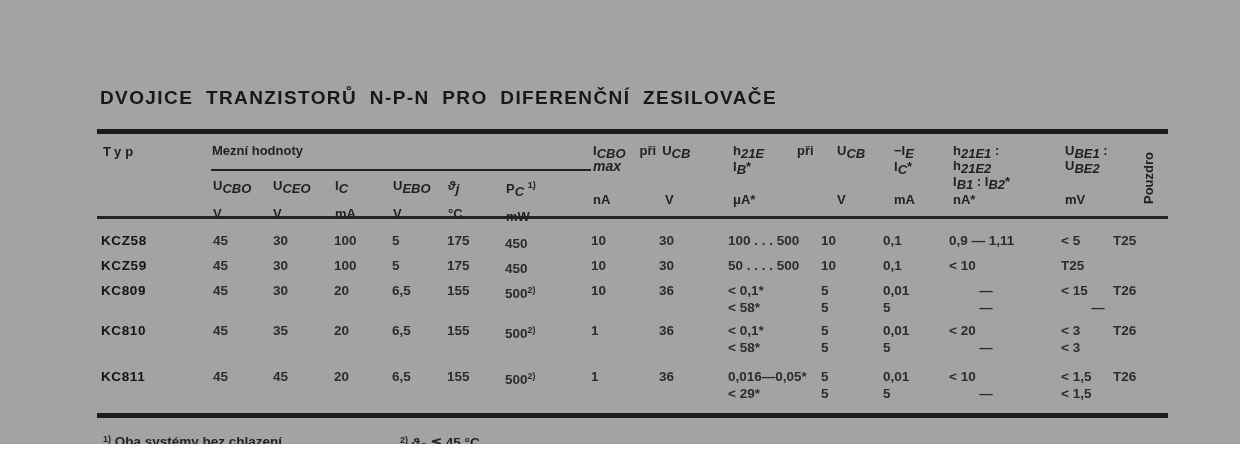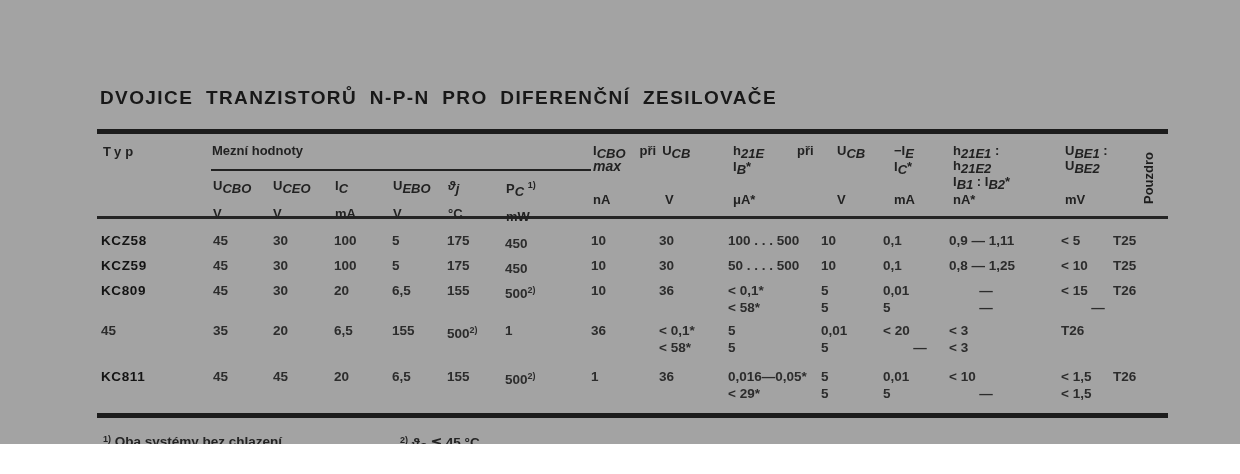--- a/index.html
+++ b/index.html
@@ -169,23 +169,20 @@
         <div class="c">
             <div>50 . . . . 500</div>
           </div>
         <div class="c">
             <div>10</div>
           </div>
         <div class="c">
             <div>0,1</div>
           </div>
         <div class="c">
-            <div>0,8 — 1,25</div>
-          </div>
-        <div class="c">
             <div>&lt; 10</div>
           </div>
         <div class="c">T25</div>
       </div>
 
       <div class="row r3">
         <div class="c typ">KC809</div>
         <div class="c">45</div>
         <div class="c">30</div>
         <div class="c">20</div>
@@ -211,20 +208,21 @@
             <div class="ctr">—</div>
           </div>
         <div class="c">
             <div>&lt; 15</div>
             <div class="ctr">—</div>
           </div>
         <div class="c">T26</div>
       </div>
 
       <div class="row r4">
+        <div class="c typ">KC810</div>
         <div class="c">45</div>
         <div class="c">35</div>
         <div class="c">20</div>
         <div class="c">6,5</div>
         <div class="c">155</div>
         <div class="c"><span>500</span><span class="sp">2)</span></div>
         <div class="c">1</div>
         <div class="c">36</div>
         <div class="c">
             <div>&lt; 0,1*</div>

